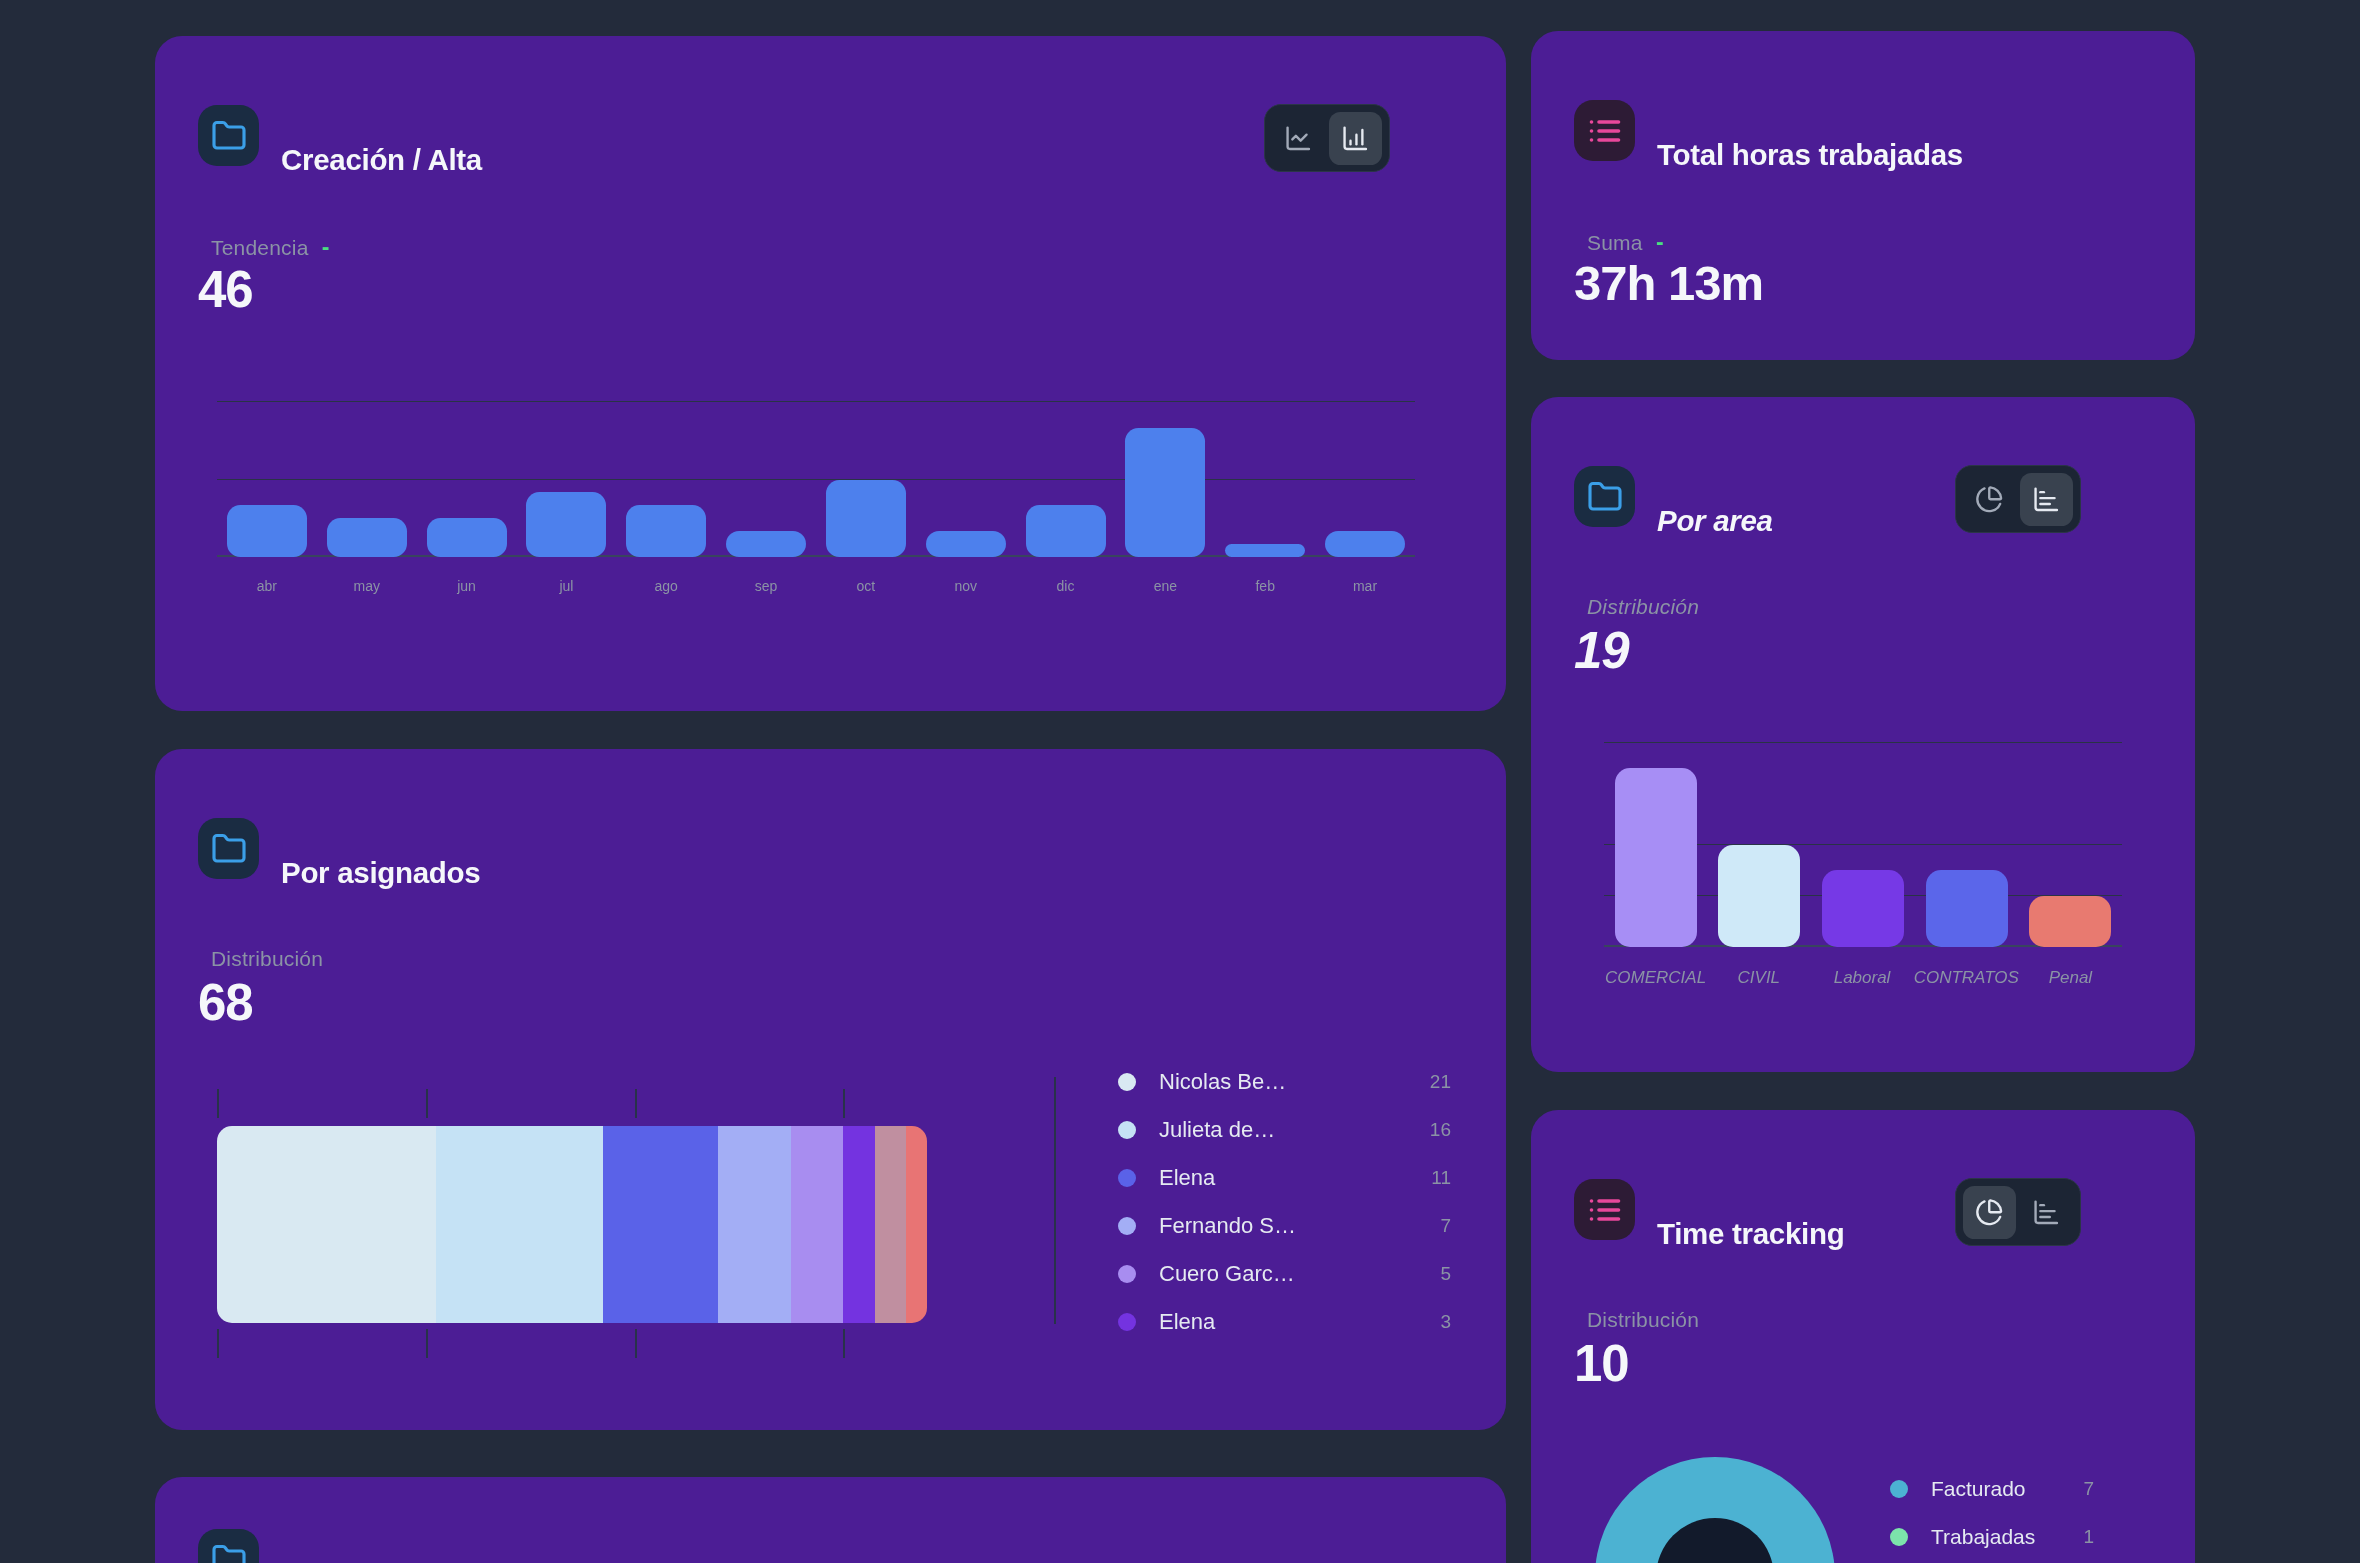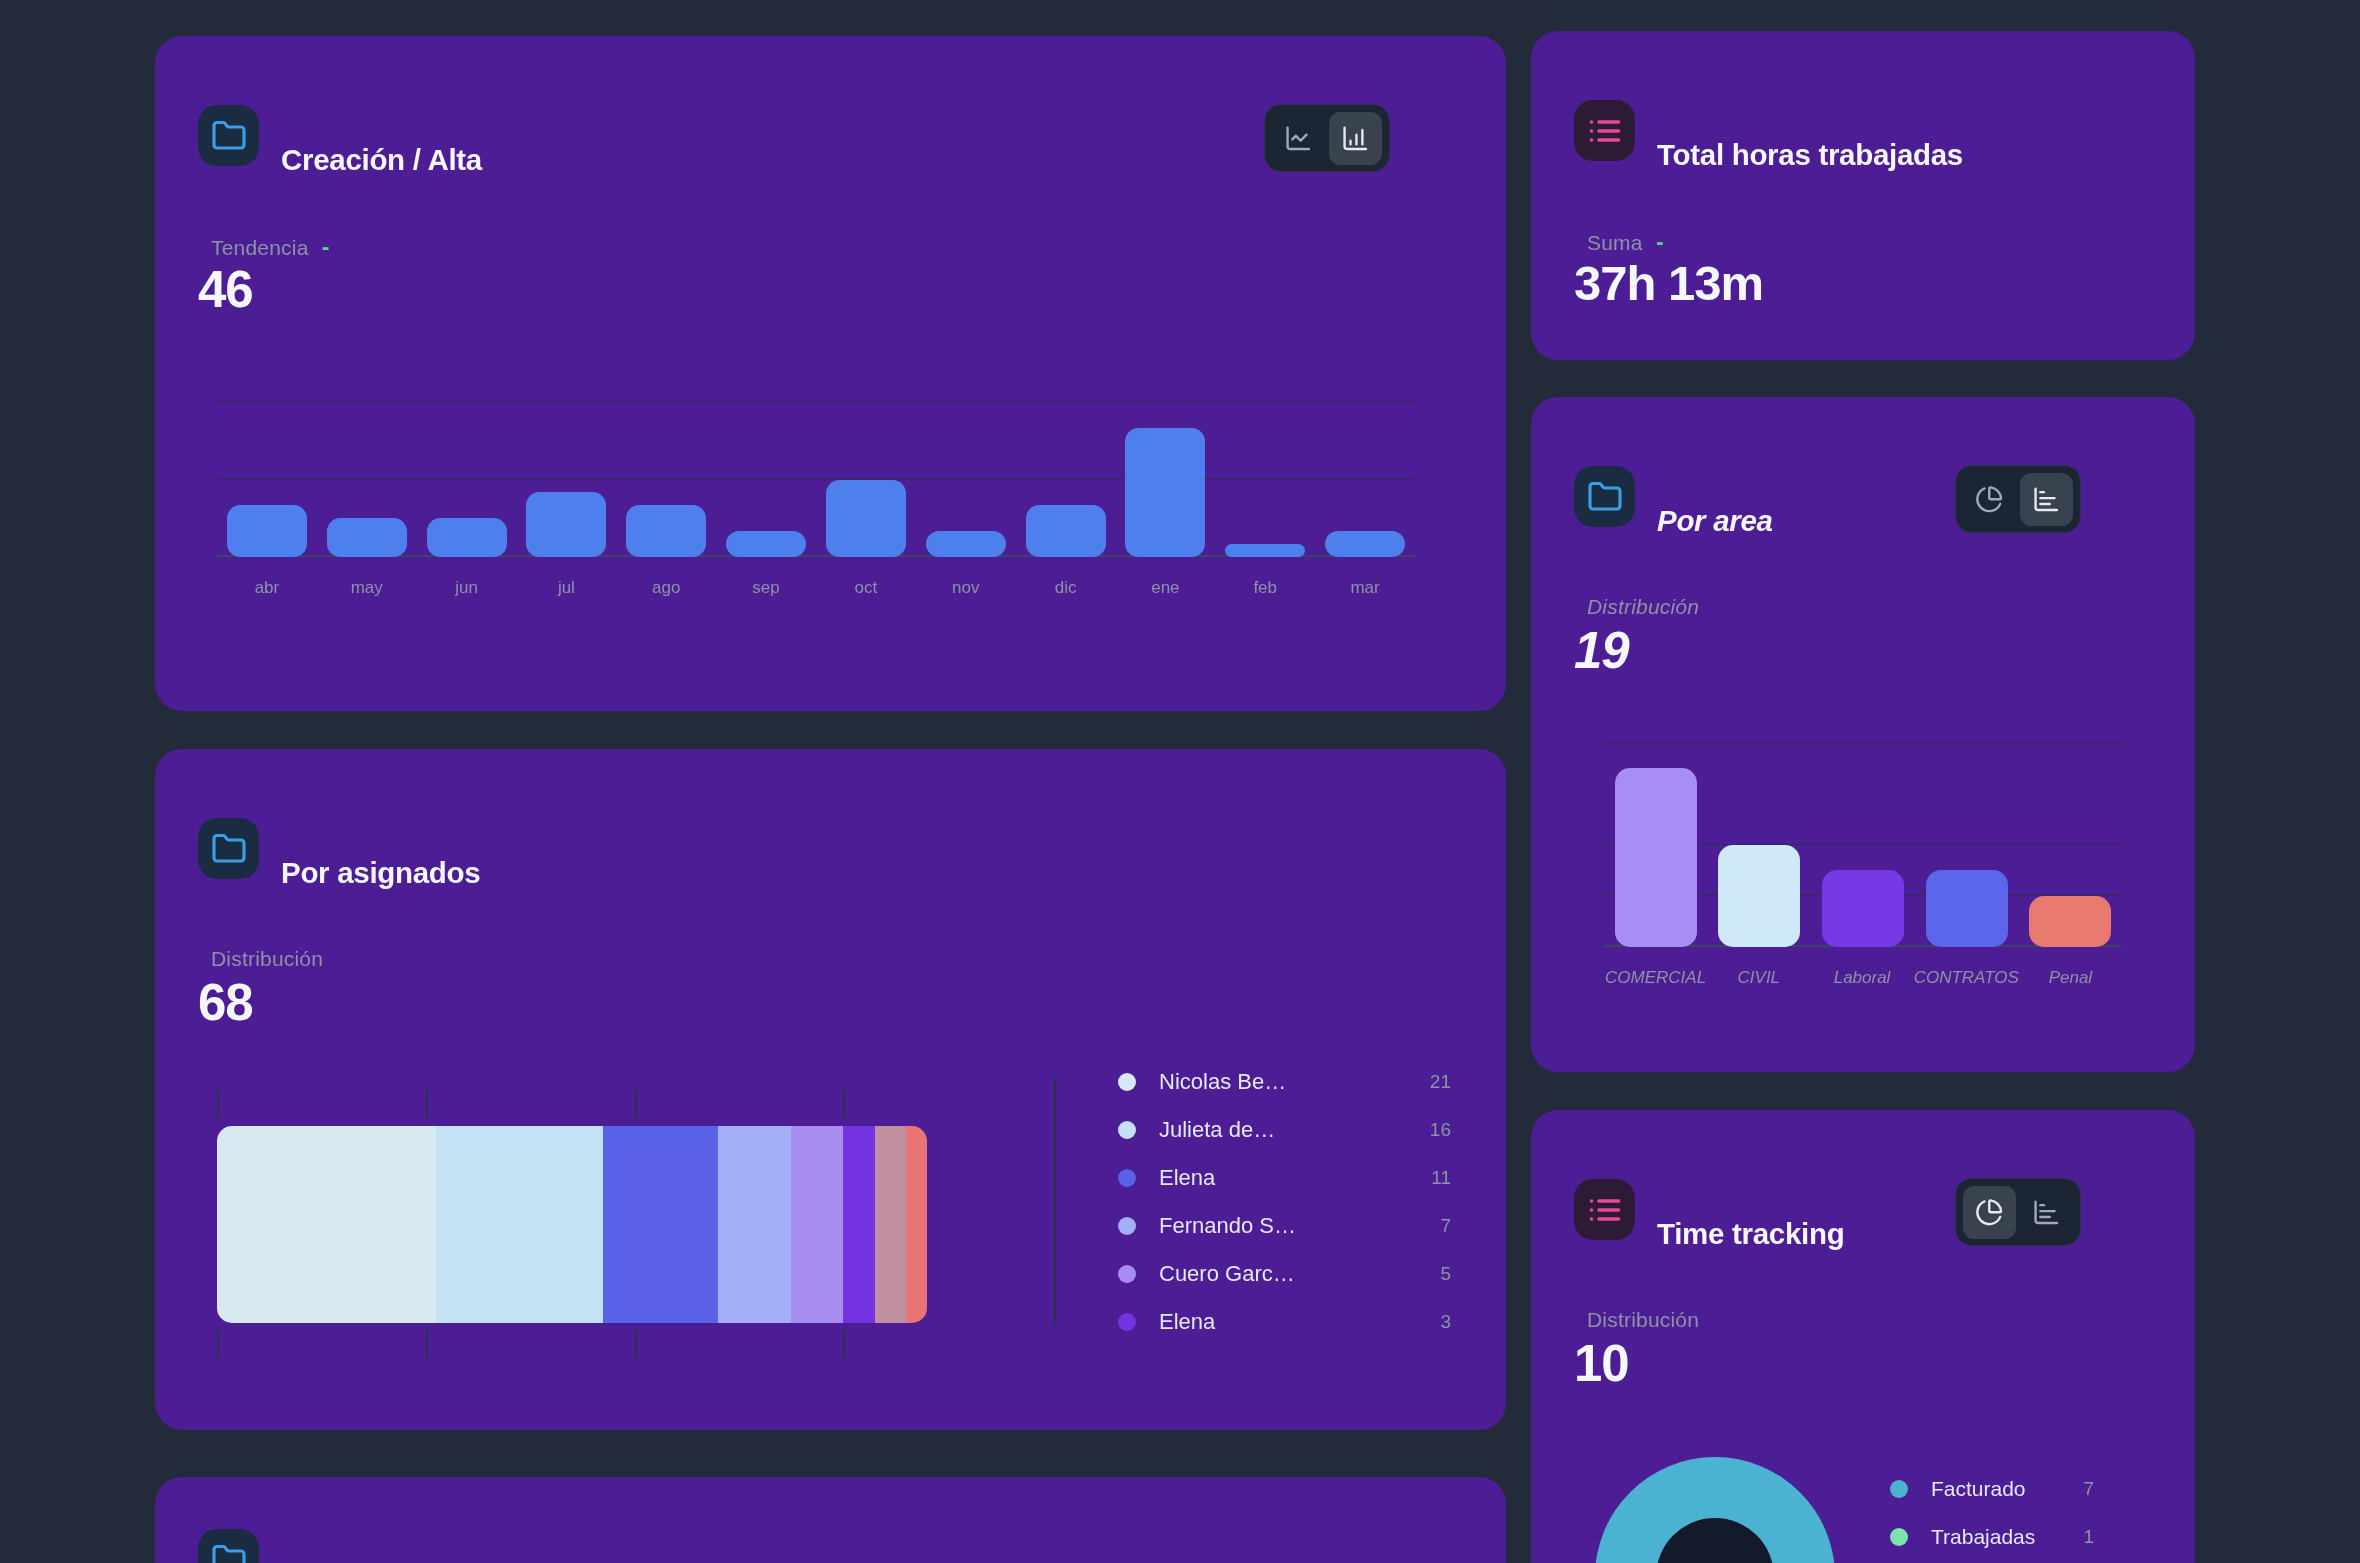--- a/index.html
+++ b/index.html
@@ -48,21 +48,21 @@
   #plot-creacion{left:62px;top:366px;width:1198px;height:155px;}
   #plot-area{left:73px;top:343px;width:518px;height:207px;}
   .gridline{position:absolute;left:0;right:0;height:1px;background:#2a3346;}
   .baseline{position:absolute;left:0;right:0;bottom:0;height:1.9px;background:#39455e;}
   .slots{position:absolute;left:0;right:0;top:0;bottom:0;display:flex;}
   .slot{flex:1;display:flex;align-items:flex-end;justify-content:center;}
   .vbar{display:block;}
   .xlabels{position:absolute;display:flex;}
   #xl-creacion{left:62px;top:542px;width:1198px;}
   #xl-area{left:73px;top:571px;width:518px;}
-  .xlab{flex:1;text-align:center;font-size:17px;color:#8b93a5;}
+  .xlab{flex:1;text-align:center;font-size:14px;color:#8b93a5;}
   #xl-area .xlab{font-size:17px;}
 
   
   .hbar{position:absolute;left:62px;top:377px;width:710px;height:197px;border-radius:15px;
         overflow:hidden;display:flex;}
   .hseg{height:100%;}
   .ticks{position:absolute;left:62px;width:710px;height:28.5px;}
   #ticks-top{top:340px;}
   #ticks-bottom{top:580px;}
   .tick{position:absolute;top:0;width:1.9px;height:28.5px;background:#28324a;}

